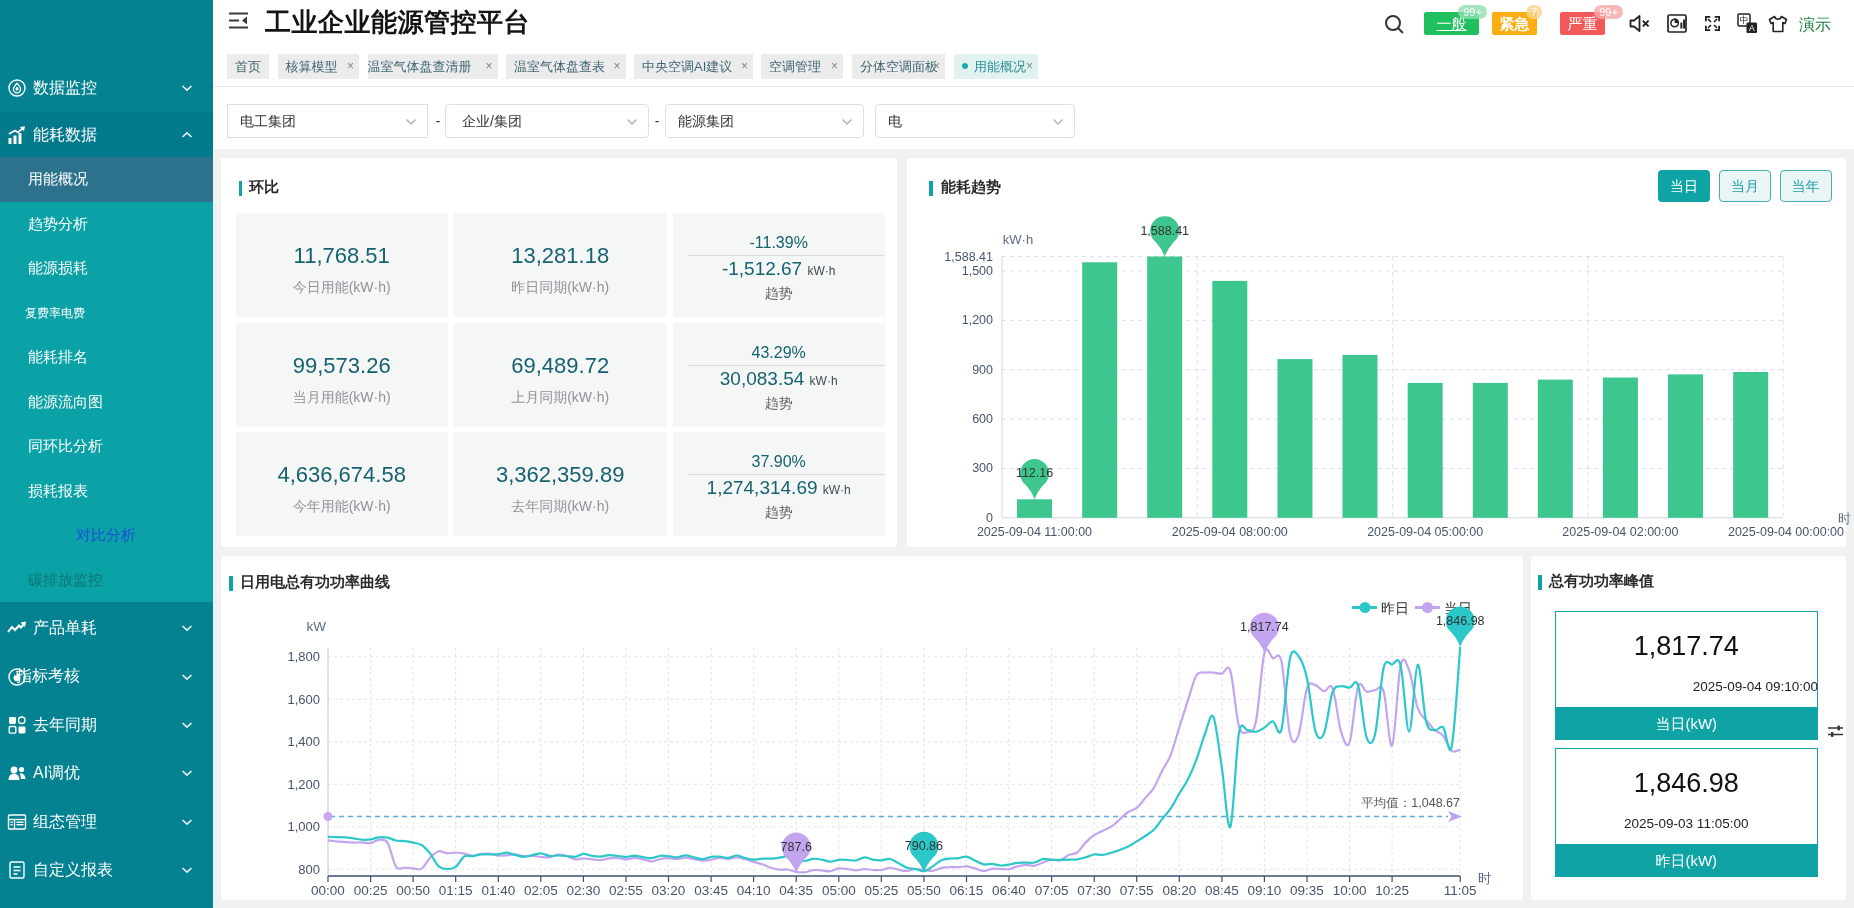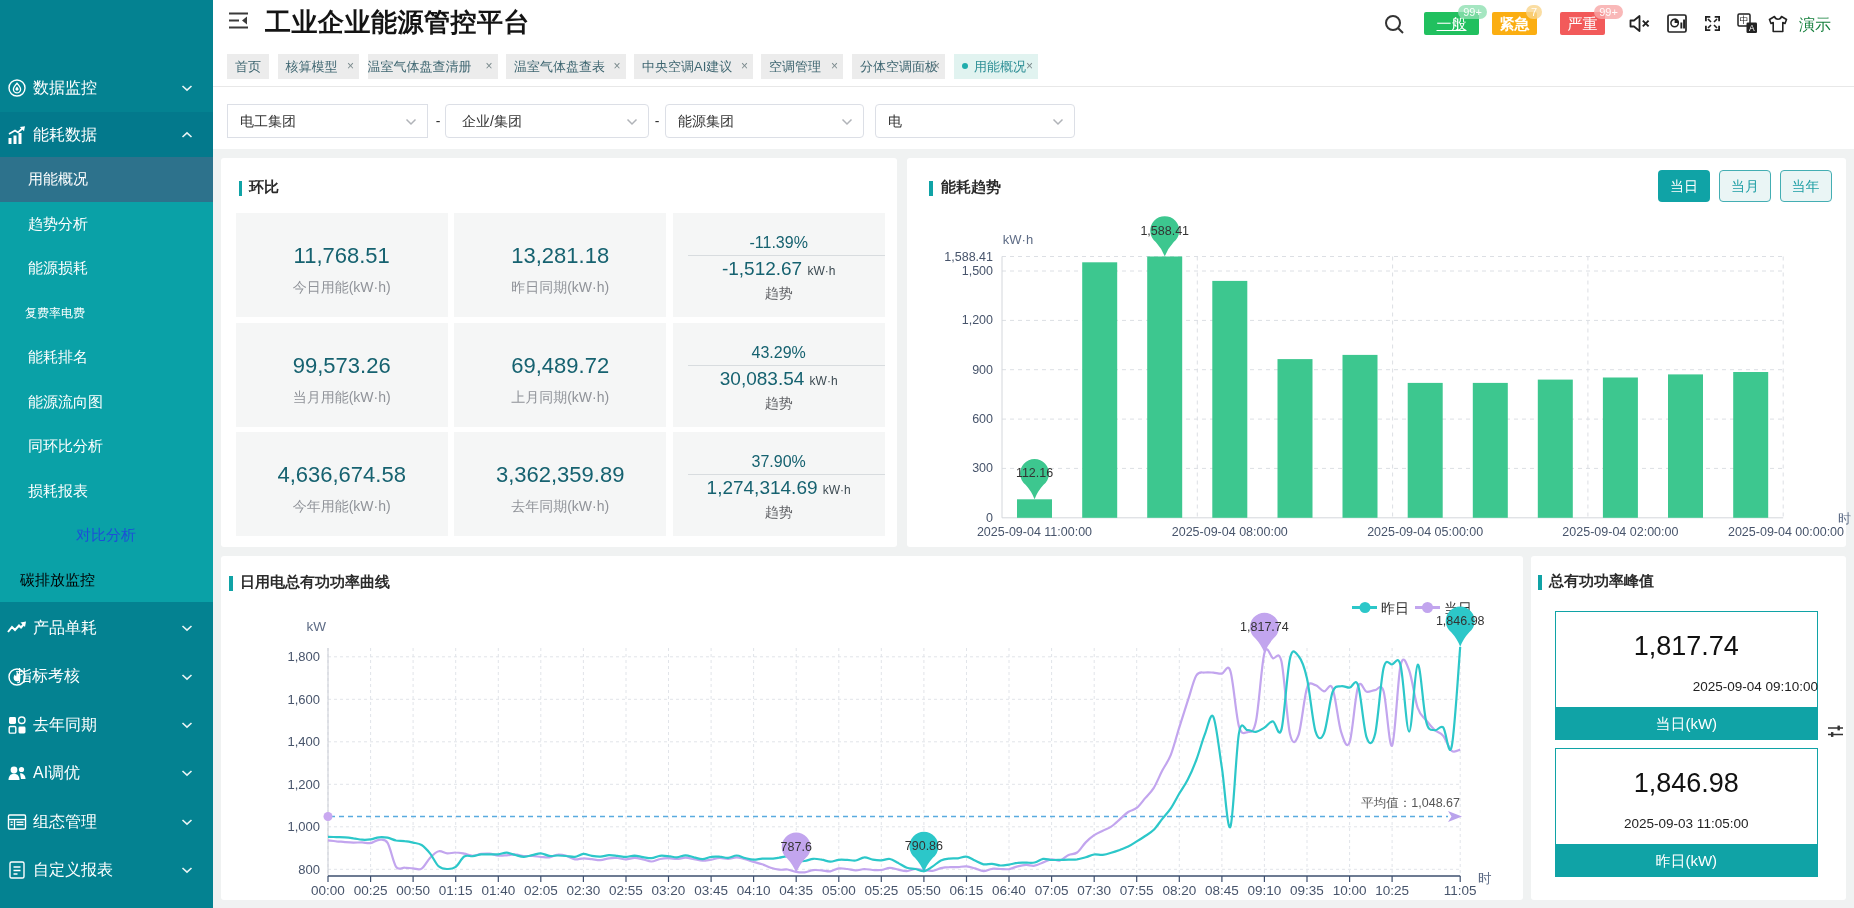--- a/index.html
+++ b/index.html
@@ -30,21 +30,21 @@
   </svg>
 <div class="ab" style="left:28px;top:157.0px;height:44.5px;line-height:44.5px;color:#fff;font-size:15px;">用能概况</div>
 <div class="ab" style="left:28px;top:201.5px;height:44.5px;line-height:44.5px;color:#fff;font-size:15px;">趋势分析</div>
 <div class="ab" style="left:28px;top:246.0px;height:44.5px;line-height:44.5px;color:#fff;font-size:15px;">能源损耗</div>
 <div class="ab" style="left:25px;top:290.5px;height:44.5px;line-height:44.5px;color:#fff;font-size:12px;">复费率电费</div>
 <div class="ab" style="left:28px;top:335.0px;height:44.5px;line-height:44.5px;color:#fff;font-size:15px;">能耗排名</div>
 <div class="ab" style="left:28px;top:379.5px;height:44.5px;line-height:44.5px;color:#fff;font-size:15px;">能源流向图</div>
 <div class="ab" style="left:28px;top:424.0px;height:44.5px;line-height:44.5px;color:#fff;font-size:15px;">同环比分析</div>
 <div class="ab" style="left:28px;top:468.5px;height:44.5px;line-height:44.5px;color:#fff;font-size:15px;">损耗报表</div>
 <div class="ab" style="left:28px;top:513.0px;height:44.5px;line-height:44.5px;color:#1d4ed8;font-size:15px;margin-left:48px;">对比分析</div>
-<div class="ab" style="left:20px;top:557.5px;height:44.5px;line-height:44.5px;color:#000000;font-size:15px;">碳排放监控</div>
+<div class="ab" style="left:28px;top:557.5px;height:44.5px;line-height:44.5px;color:#0f766e;font-size:15px;">碳排放监控</div>
 <svg class="ab" style="left:6.5px;top:618.2px" width="20" height="20" viewBox="0 0 20 20">
     <path d="M1 14 L5 9 L8 12 L12 7.5 L14 9.5 L17 6" fill="none" stroke="#fff" stroke-width="2"></path>
     <path d="M13.5 4.5 L19 3.5 L18 9 Z" fill="#fff"></path>
   </svg>
 <div class="ab" style="left:33px;top:604.0px;height:48.4px;line-height:48.4px;color:#fff;font-size:16px;">产品单耗</div>
 <svg class="ab" style="left:181px;top:624.2px" width="12" height="8" viewBox="0 0 12 8">
     <polyline points="1.5,2 6,6.2 10.5,2" fill="none" stroke="#e8f4f4" stroke-width="1.6"></polyline>
   </svg>
 <svg class="ab" style="left:6.5px;top:666.6px" width="20" height="20" viewBox="0 0 20 20">
     <circle cx="10" cy="10" r="8" fill="none" stroke="#fff" stroke-width="1.4"></circle>

